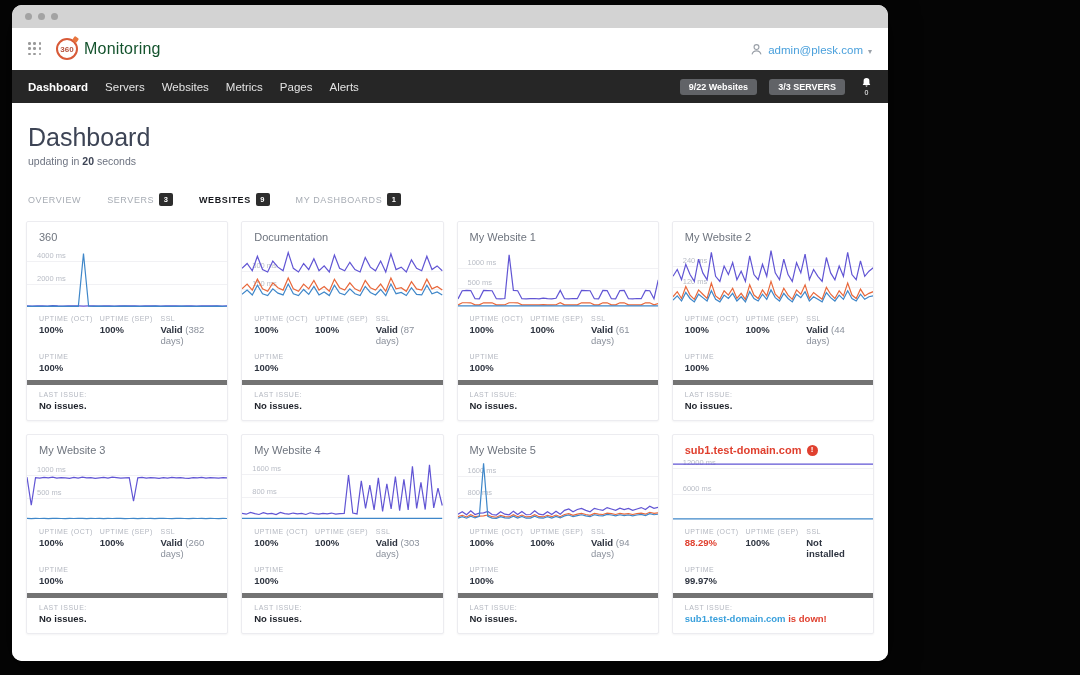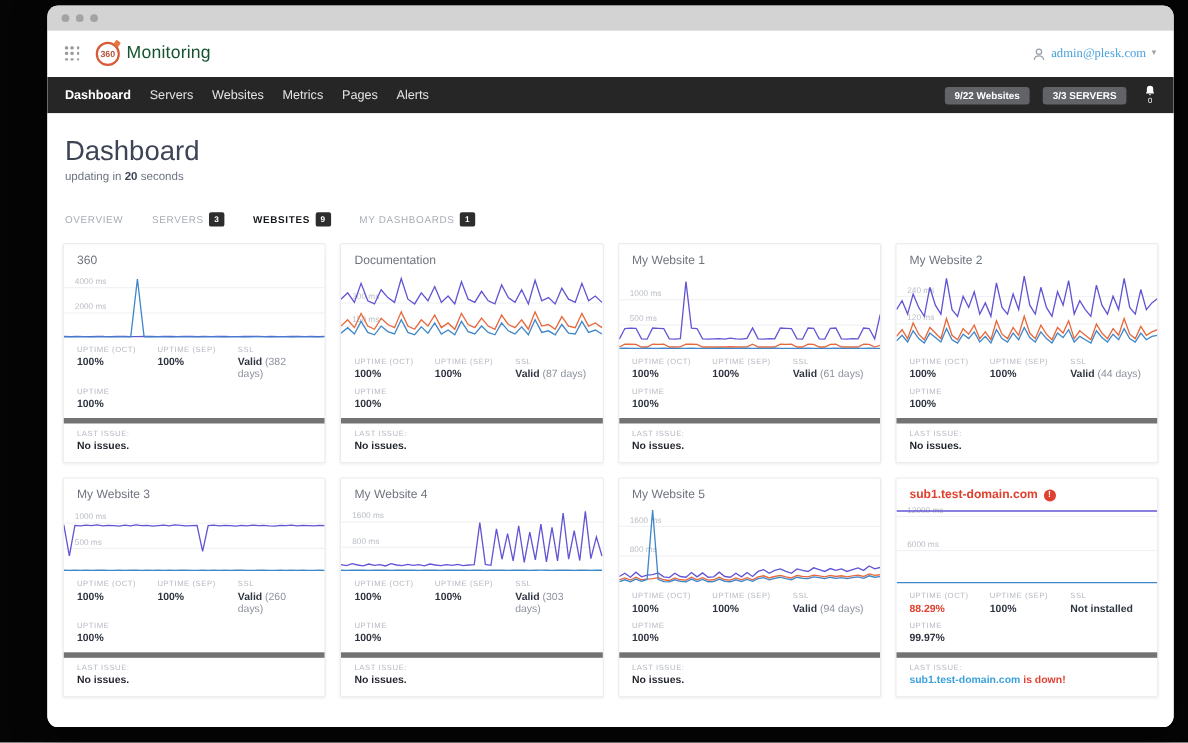--- a/index.html
+++ b/index.html
@@ -3,38 +3,38 @@
 <meta charset="utf-8">
 <style>
   * { margin:0; padding:0; box-sizing:border-box; }
   html,body { width:1080px; height:675px; }
   body {
     background:#050505;
     font-family:"Liberation Sans", sans-serif;
     overflow:hidden;
   }
   .window {
-    position:absolute; left:43px; top:5px; width:1024px; height:656px;
+    position:absolute; left:12px; top:5px; width:876px; height:656px;
     background:#fff; border-radius:10px; overflow:hidden;
     box-shadow:0 6px 30px rgba(0,0,0,.6);
   }
   
   .titlebar { height:23px; background:#d3d3d3; display:flex; align-items:center; padding-left:13px; }
   .titlebar .dot { width:7px; height:7px; border-radius:50%; background:#a3a3a3; margin-right:6px; }
 
   
   .app-header { height:42px; background:#fff; display:flex; align-items:center; padding:0 16px; }
   .launcher { width:14px; height:14px; display:grid; grid-template-columns:repeat(3,1fr); gap:2px; margin-right:14px; cursor:pointer; }
   .launcher i { width:2.5px; height:2.5px; border-radius:50%; background:#9a9a9a; }
   .brand { display:flex; align-items:center; gap:6px; }
   .brand-circle { width:22px; height:22px; border:2px solid #d85a38; border-radius:50%; display:flex; align-items:center; justify-content:center; font-size:8px; font-weight:bold; color:#b5513c; position:relative; }
   .brand-circle:after { content:""; position:absolute; top:-3px; right:-2px; width:5px; height:5px; background:#e8763f; border-radius:1px; transform:rotate(35deg); }
   .brand-name { font-size:16px; color:#14532d; letter-spacing:.2px; }
   .header-spacer { flex:1; }
-  .account { display:flex; align-items:flex-start; gap:5px; cursor:pointer;font-family:Liberation Serif, serif; }
+  .account { display:flex; align-items:flex-end; gap:5px; cursor:pointer; }
   .person-icon { width:13px; height:13px; }
   .account-email { font-size:11.5px; color:#4aa0dc; }
   .caret { font-size:8px; color:#9aa0a8; }
 
   
   .nav { height:33px; background:#262626; display:flex; align-items:center; padding:0 16px; }
   .nav-item { font-size:11.5px; color:#e3e3e3; margin-right:17px; cursor:pointer; }
   .nav-item.active { font-weight:bold; color:#fff; }
   .nav-spacer { flex:1; }
   .nav-badge { background:#616367; color:#fff; font-size:9px; font-weight:bold; padding:3px 9px; border-radius:3px; margin-left:12px; cursor:pointer; }

